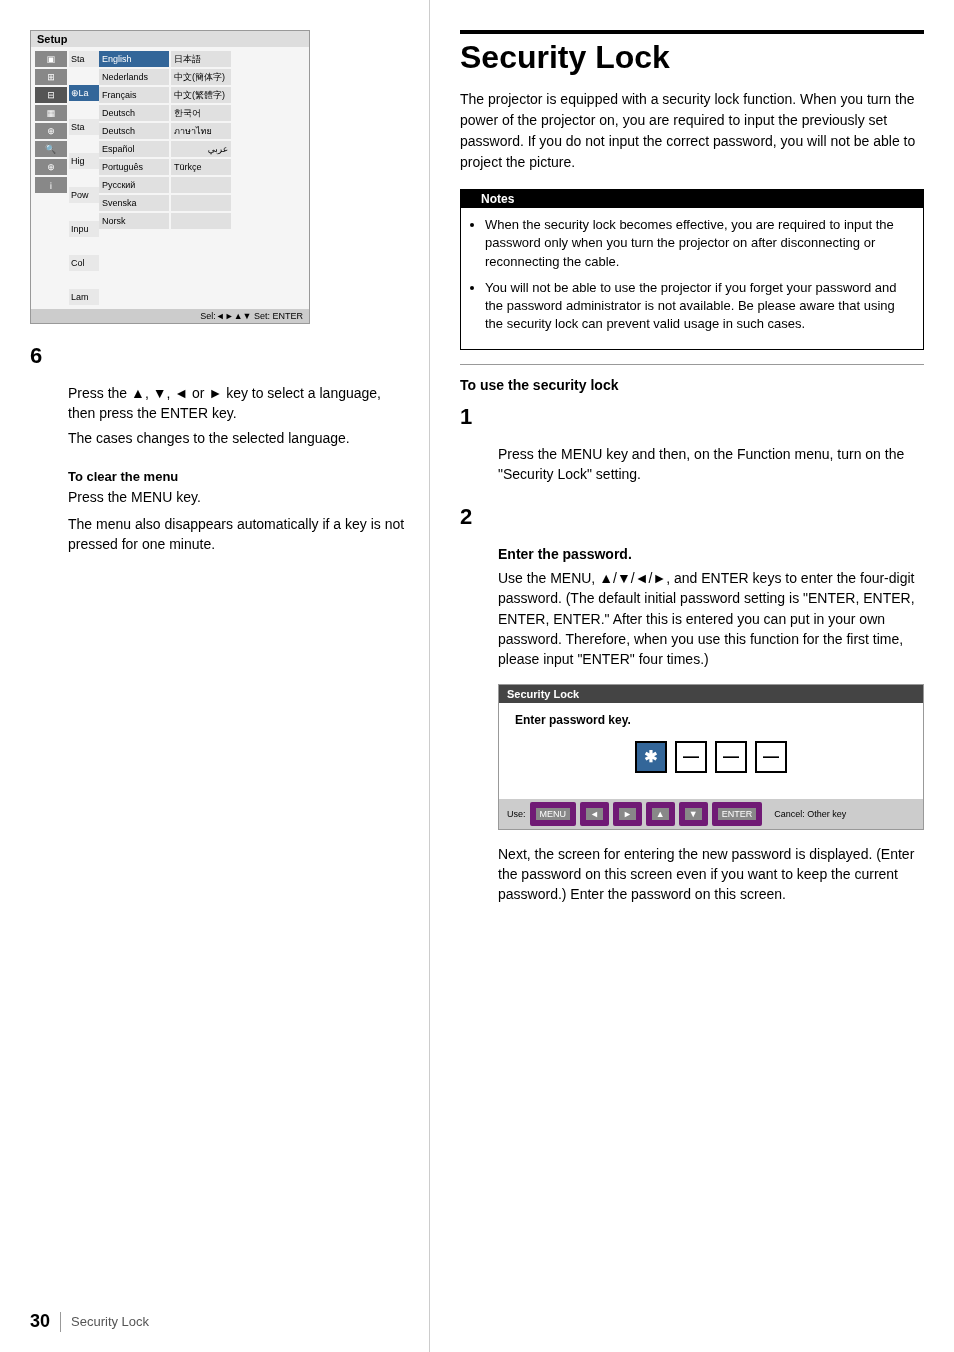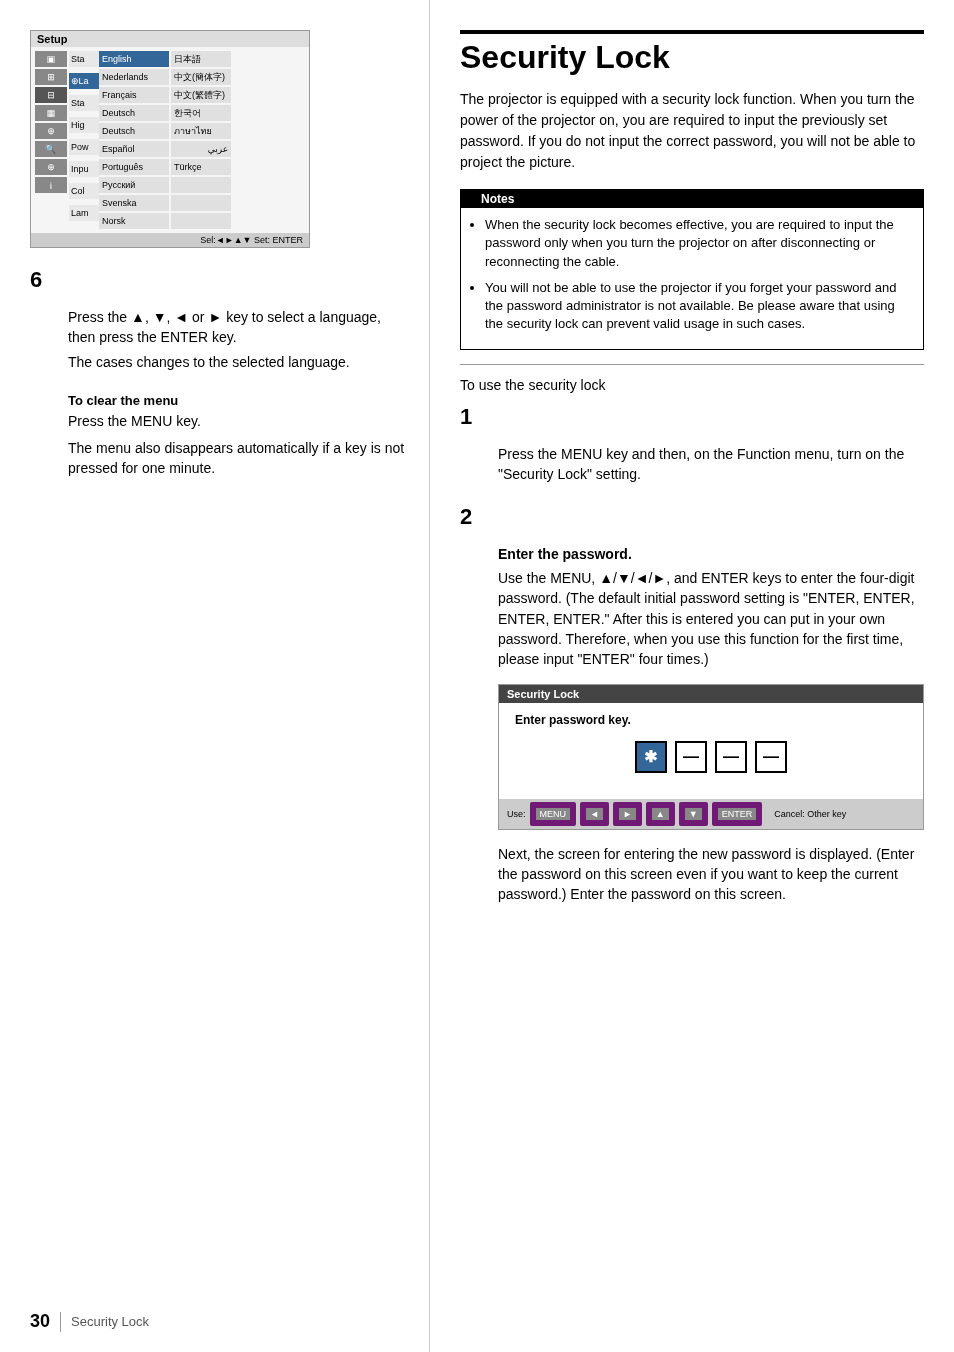--- a/index.html
+++ b/index.html
@@ -54,21 +54,21 @@
       align-items: center;
       justify-content: center;
       font-size: 9px;
       color: #fff;
       position: relative;
     }
     .setup-labels {
       width: 30px;
       display: flex;
       flex-direction: column;
-      gap: 6px;
+      gap: 18px;
       font-size: 9px;
       overflow: hidden;
     }
     .setup-label-row {
       height: 16px;
       padding: 0 2px;
       display: flex;
       align-items: center;
       background: #e8e8e8;
       white-space: nowrap;
@@ -194,21 +194,21 @@
 
     
     .divider {
       border: none;
       border-top: 1px solid #999;
       margin: 12px 0;
     }
 
     
     .section-heading {
-      font-weight: normal;
+      font-weight: bold;
       font-size: 14px;
       margin-bottom: 12px;
     }
 
     
     .security-dialog {
       border: 1px solid #999;
       background: #f0f0f0;
       margin-top: 14px;
       margin-bottom: 14px;

